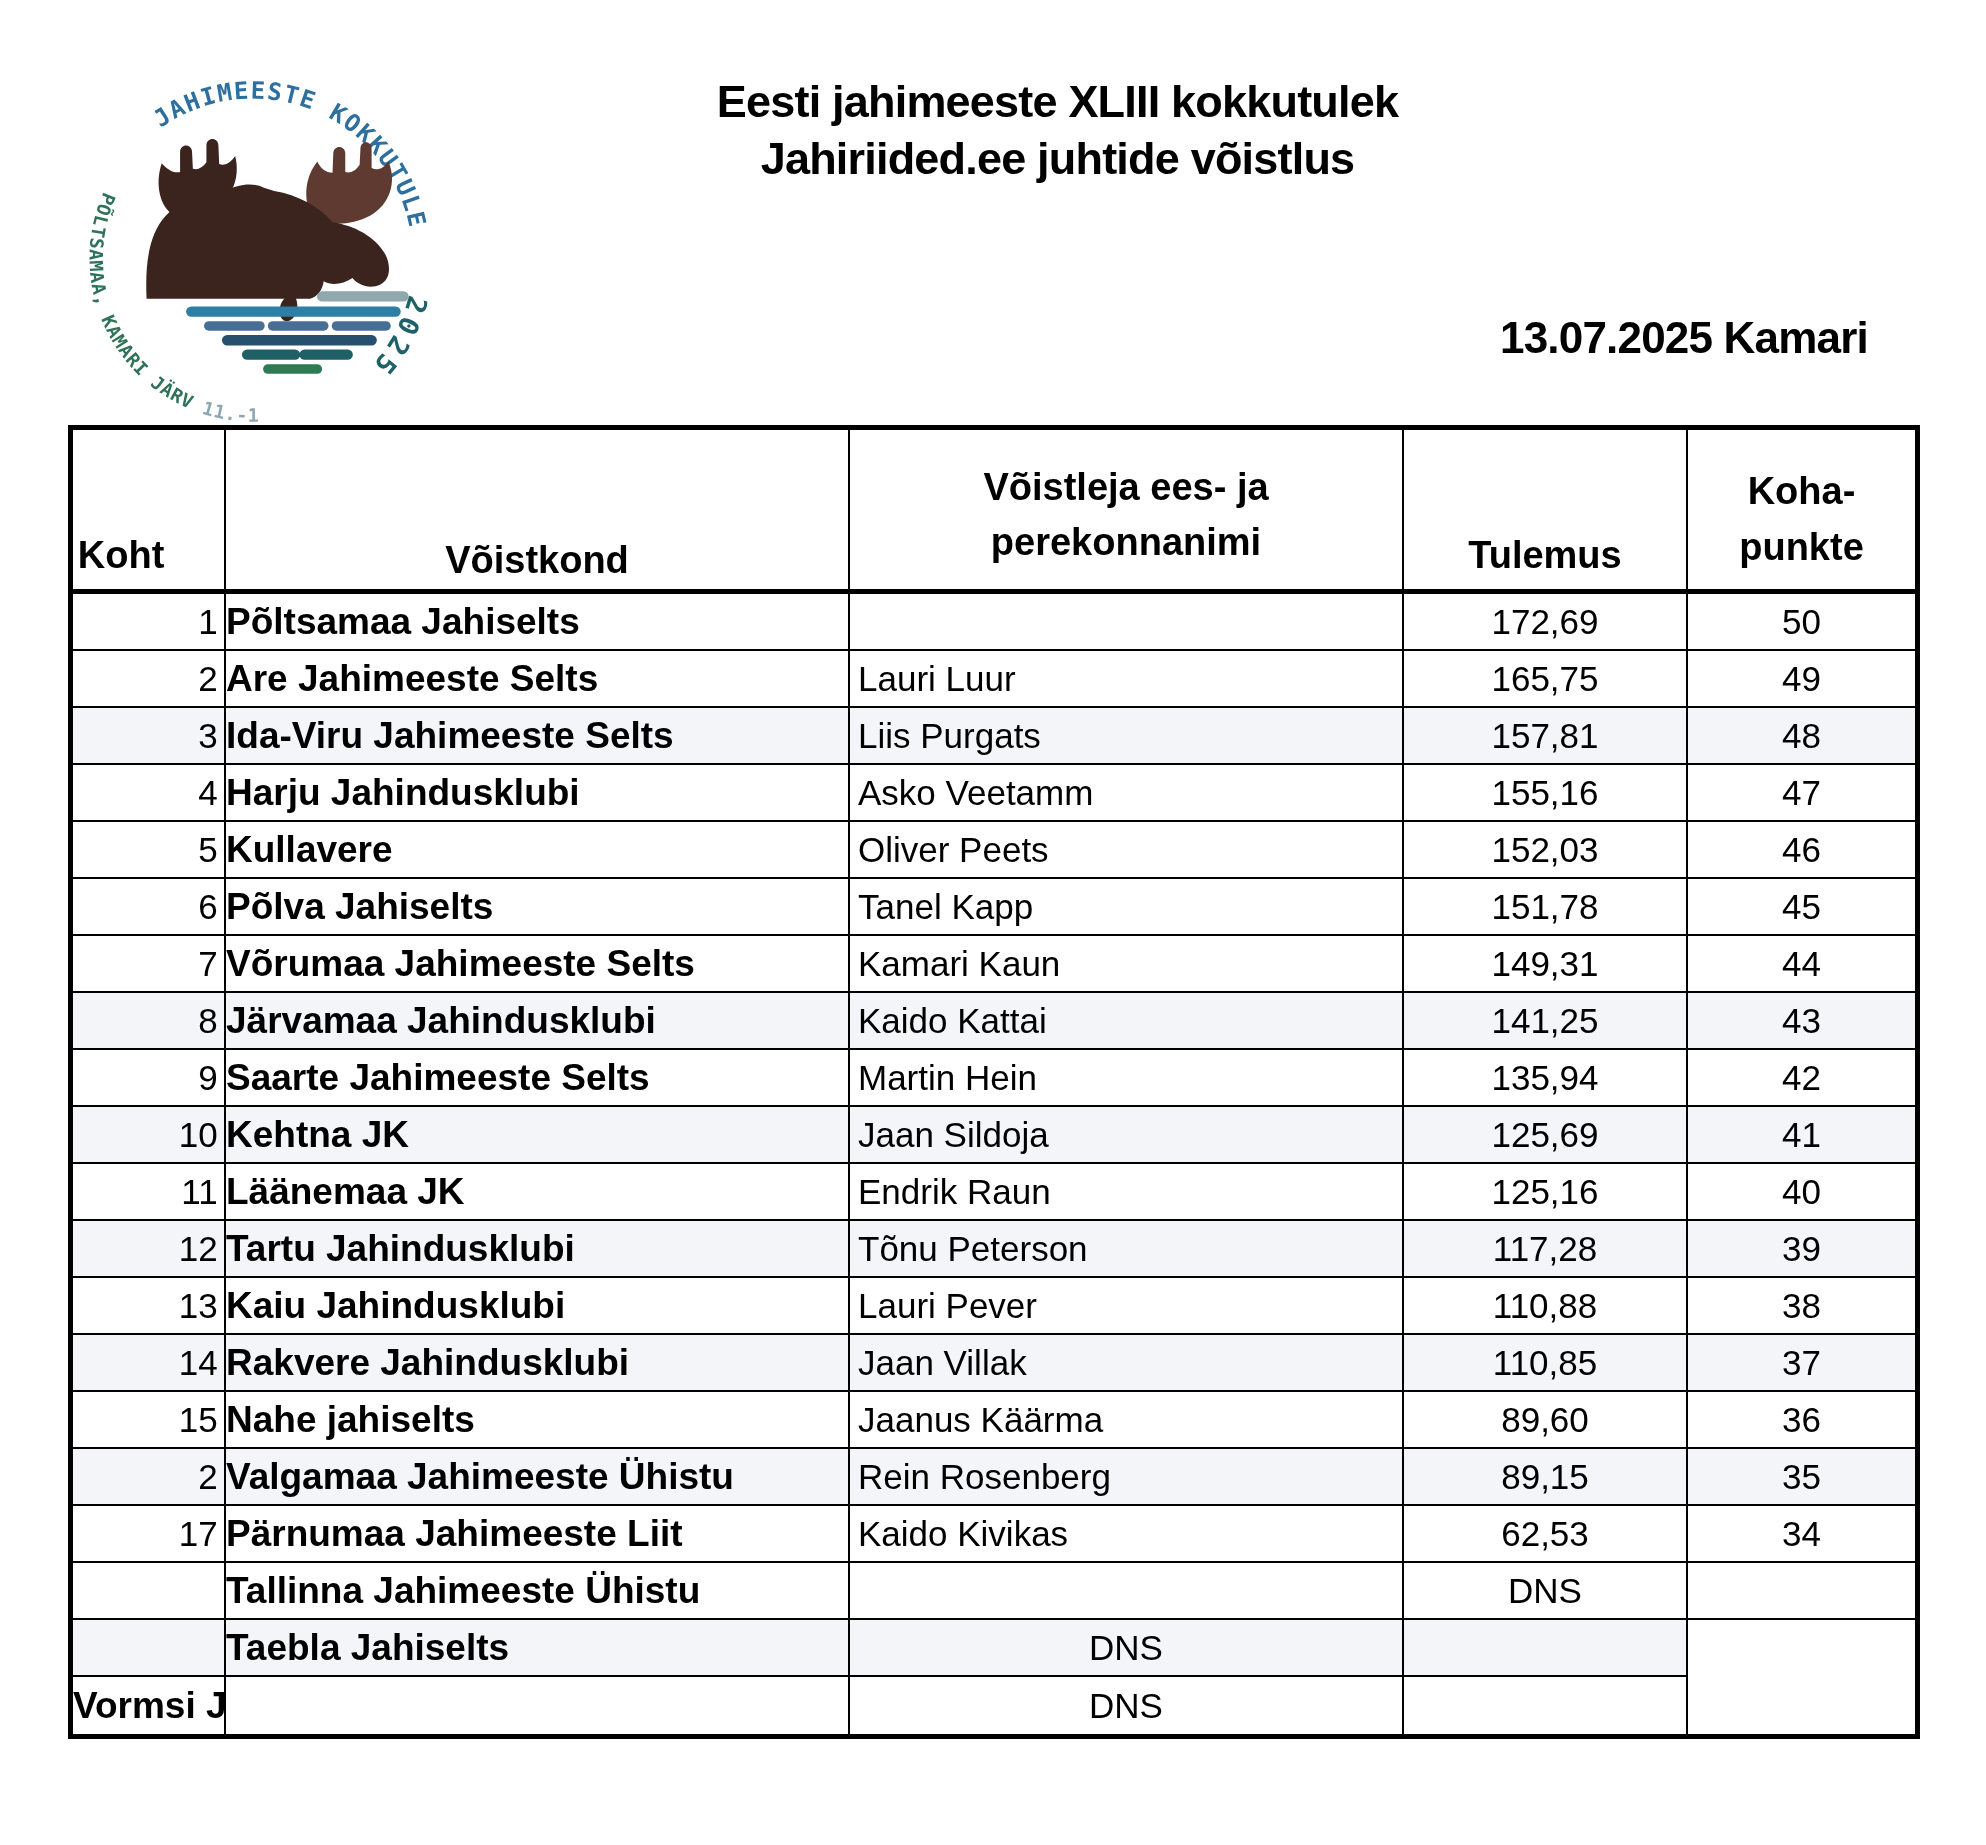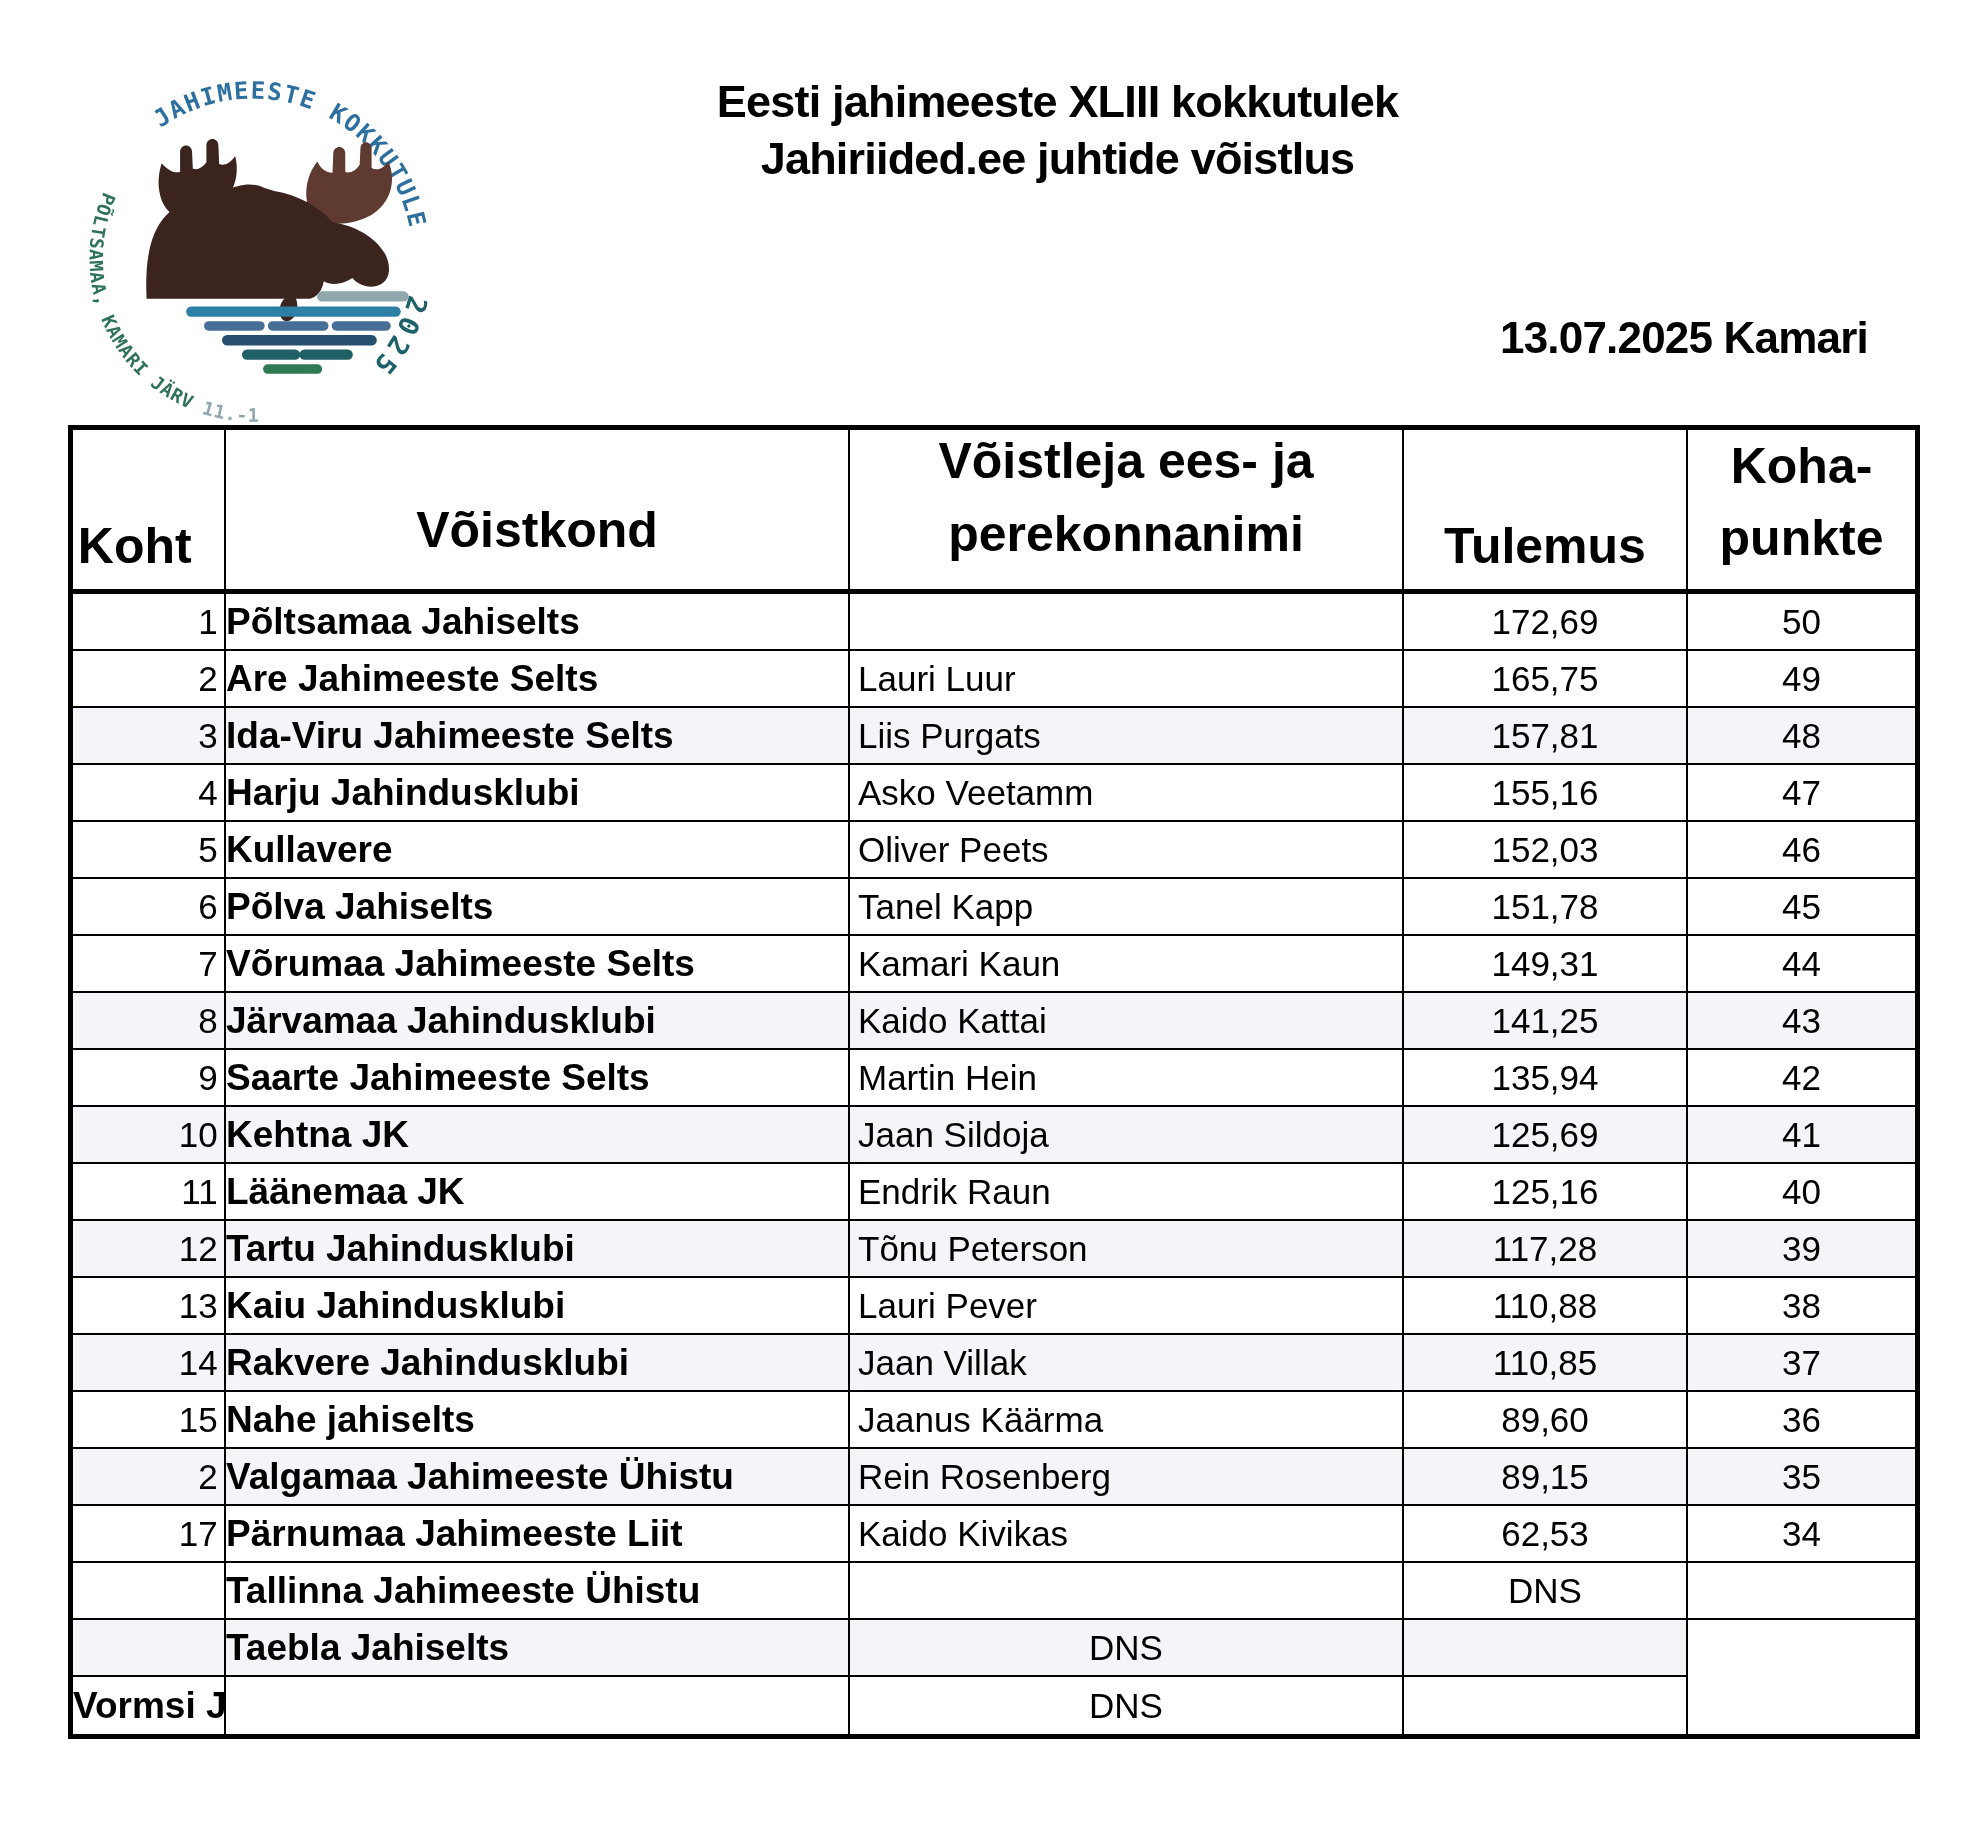--- a/index.html
+++ b/index.html
@@ -40,28 +40,28 @@
     border-bottom:2.4px solid #000;
     display:flex;align-items:center;
     font-size:35px;
     background:#fff;
     overflow:hidden;
     white-space:nowrap;
   }
   .cell:nth-child(5n){border-right:none;}
   .cell:nth-last-child(-n+5){border-bottom:none;}
   .head{
-    font-weight:bold;font-size:50px;
+    font-weight:bold;font-size:38px;
     align-items:flex-end;
     border-bottom:5.6px solid #000;
     white-space:pre-line;
     line-height:1.45;
   }
   .h-koht{justify-content:flex-start;padding:0 0 6.4px 4.8px;}
-  .h-team{justify-content:center;padding-bottom:23px;}
+  .h-team{justify-content:center;padding-bottom:1px;}
   .h-name{justify-content:center;text-align:center;padding-bottom:19px;}
   .h-result{justify-content:center;padding-bottom:6.4px;}
   .h-points{justify-content:center;text-align:center;padding-bottom:14.4px;}
   .c-koht{justify-content:flex-end;padding-right:6.4px;}
   .c-team{justify-content:flex-start;padding-left:0;font-weight:bold;font-size:37px;}
   .c-name{justify-content:flex-start;padding-left:8px;}
   .c-result{justify-content:center;}
   .c-points{justify-content:center;}
   .shaded{background:#f4f5f8;}
 </style>

